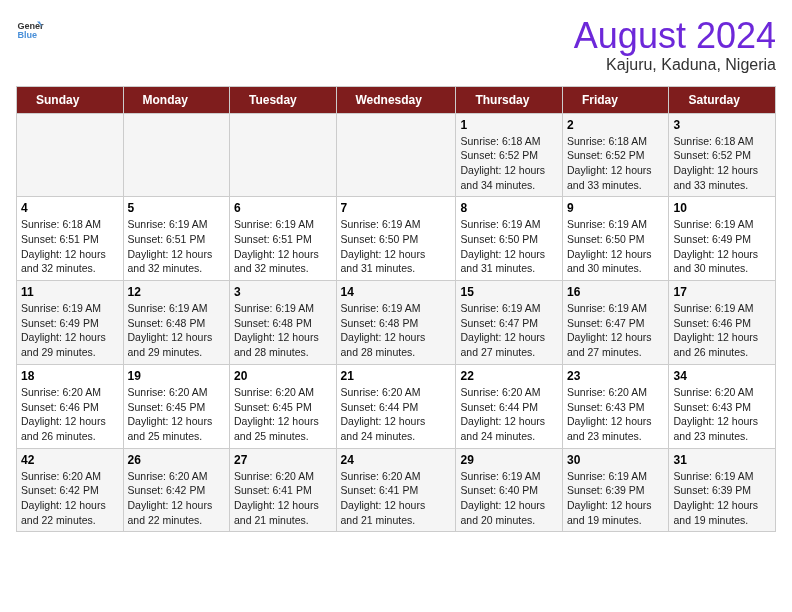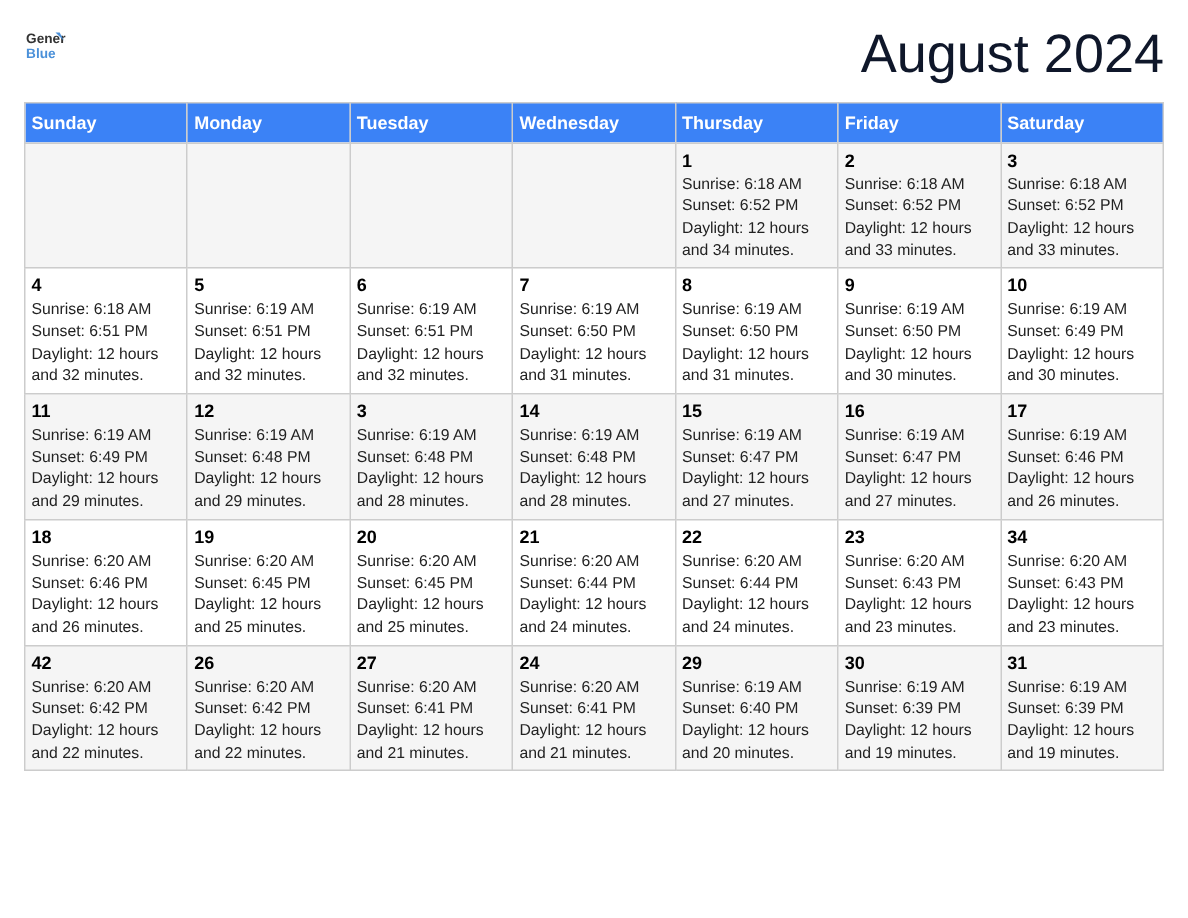--- a/index.html
+++ b/index.html
@@ -24,36 +24,36 @@
     .logo-icon {
       width: 28px;
       height: 28px;
     }
     .title-block {
       text-align: right;
     }
     .main-title {
       font-size: 36px;
       font-weight: normal;
-      color: #0f172a;
+      color: #6d28d9;
       line-height: 1.1;
     }
     .subtitle {
       font-size: 16px;
       color: #333;
     }
     table {
       width: 100%;
       border-collapse: collapse;
       font-size: 11px;
     }
     thead tr th {
-      background-color: #3b82f6;
+      background-color: #7f1d1d;
       color: #fff;
-      padding: 6px 4px;
+      padding: 6px 19px;
       text-align: left;
       font-size: 12px;
       font-weight: bold;
       border: 1px solid #ccc;
     }
     tbody tr td {
       border: 1px solid #ccc;
       padding: 4px 4px;
       vertical-align: top;
       min-height: 70px;
@@ -87,20 +87,21 @@
 <div class="header">
   <div class="logo">
     <svg class="logo-icon" viewBox="0 0 40 40">
       <text x="2" y="18" font-size="13" font-weight="bold" fill="#333">General</text>
       <text x="2" y="32" font-size="13" font-weight="bold" fill="#4a90d9">Blue</text>
       <polygon points="30,8 38,16 34,8" fill="#4a90d9"></polygon>
     </svg>
   </div>
   <div class="title-block">
     <div class="main-title">August 2024</div>
+    <div class="subtitle">Kajuru, Kaduna, Nigeria</div>
   </div>
 </div>
 
 <table>
   <thead>
     <tr>
     <th>Sunday</th>
         <th>Monday</th>
         <th>Tuesday</th>
         <th>Wednesday</th>

